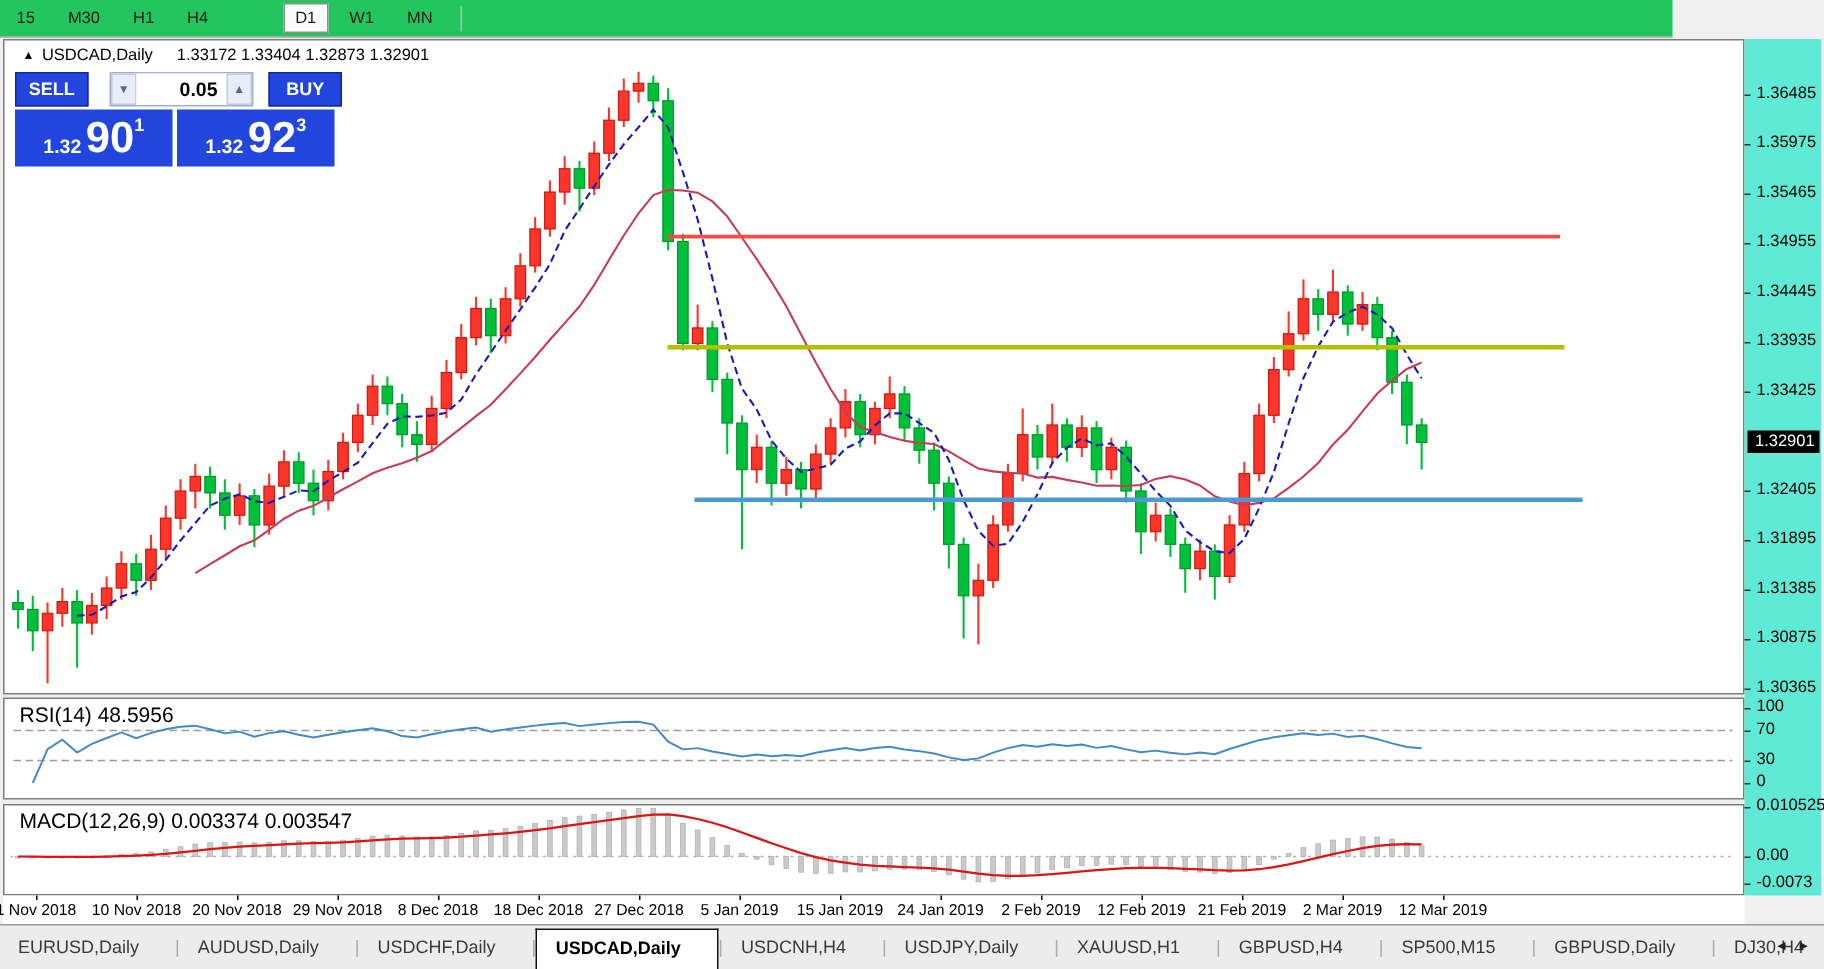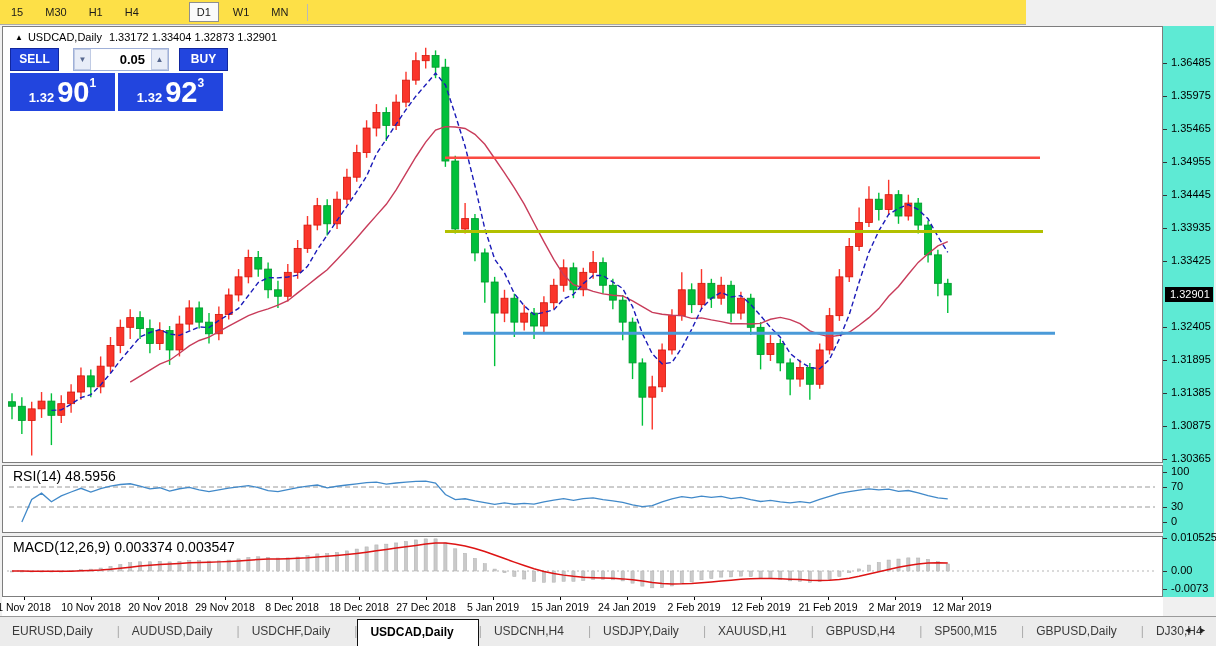--- a/index.html
+++ b/index.html
@@ -4,42 +4,42 @@
 <style>
   * { box-sizing: border-box; }
   html,body { margin:0; padding:0; }
   body {
     width:1216px; height:646px; position:relative; overflow:hidden;
     background:#f0f0f0; font-family:"Liberation Sans","DejaVu Sans",sans-serif;
     -webkit-font-smoothing:antialiased;
   }
   
   .toolbar {
-    position:absolute; left:0; top:0; width:1026px; height:25px;
-    background:#fde047; border-bottom:1px solid #ababab;
+    position:absolute; left:0; top:0; width:1115px; height:25px;
+    background:#22c55e; border-bottom:1px solid #ababab;
     display:flex; align-items:center; font-size:11px; color:#1a1a1a;
   }
   .tf-btn { padding:3px 7px; margin:0 3px; cursor:default; border:1px solid transparent; }
   .tf-btn.active { border:1px solid #8f8f8f; background:#fafafa;margin-left:39px; }
   .tf-sep { width:1px; height:17px; background:#b9b9b9; margin:0 8px; }
   
   .panel { position:absolute; left:2px; background:#fff; border:1px solid #7d7d7d; }
   #main-panel { top:26px;  width:1161px; height:437px; }
   #rsi-panel  { top:465px; width:1161px; height:68px; }
   #macd-panel { top:536px; width:1161px; height:61px; }
   .panel svg { position:absolute; left:0; top:0; }
   .ind-label {
     position:absolute; left:10px; top:2px; font-size:14px; color:#000; z-index:5; white-space:nowrap;
   }
   
   .chart-title {
     position:absolute; left:12px; top:4px; font-size:11px; color:#000; z-index:6; white-space:nowrap;
   }
   .chart-title .tri { font-size:8px; margin-right:5px; position:relative; top:-1px; }
-  .chart-title .vals { margin-left:7px; }
+  .chart-title .vals { margin-left:16px; }
   
   .trade-widget { position:absolute; left:10px; top:47px; z-index:10; width:218px; }
   .tw-row1 { display:flex; align-items:center; height:24px; }
   .tw-btn {
     width:50px; height:23px; background:#2245de; color:#fff; font-size:12px; font-weight:bold;
     border:1px solid #12279e; display:flex; align-items:center; justify-content:center; cursor:pointer;
   }
   .tw-spin-group { display:flex; align-items:center; margin-left:14px; margin-right:10px;
     border:1px solid #9fb0d8; background:#fff; height:23px; }
   .tw-spin {

